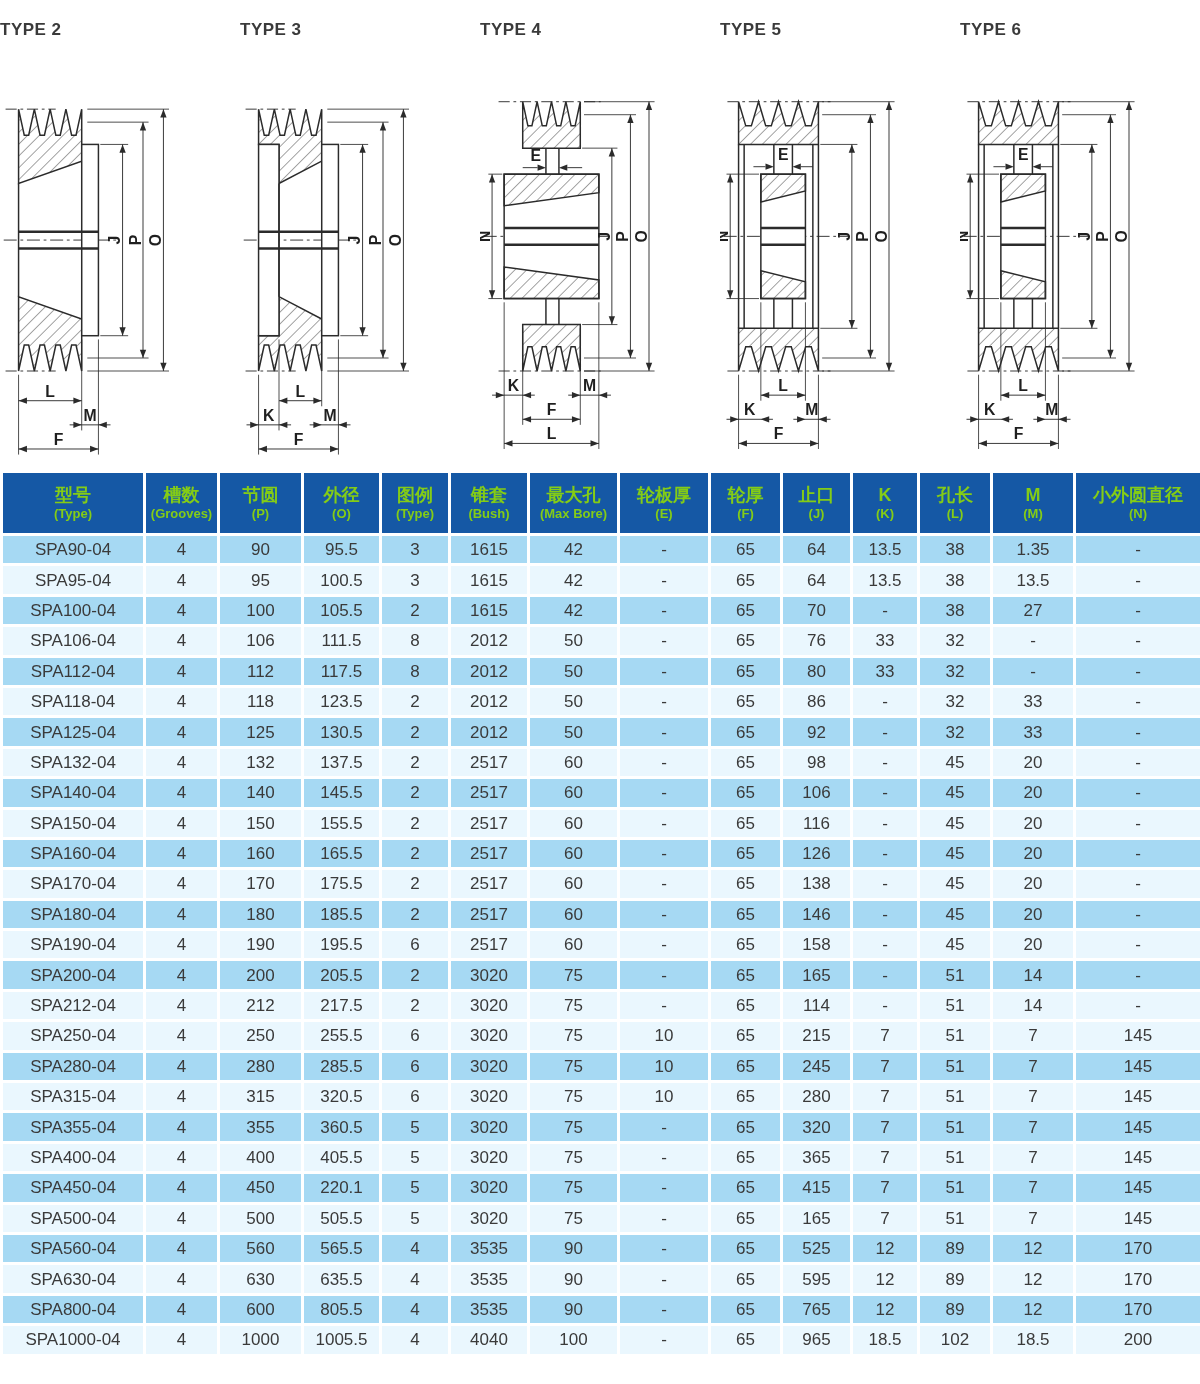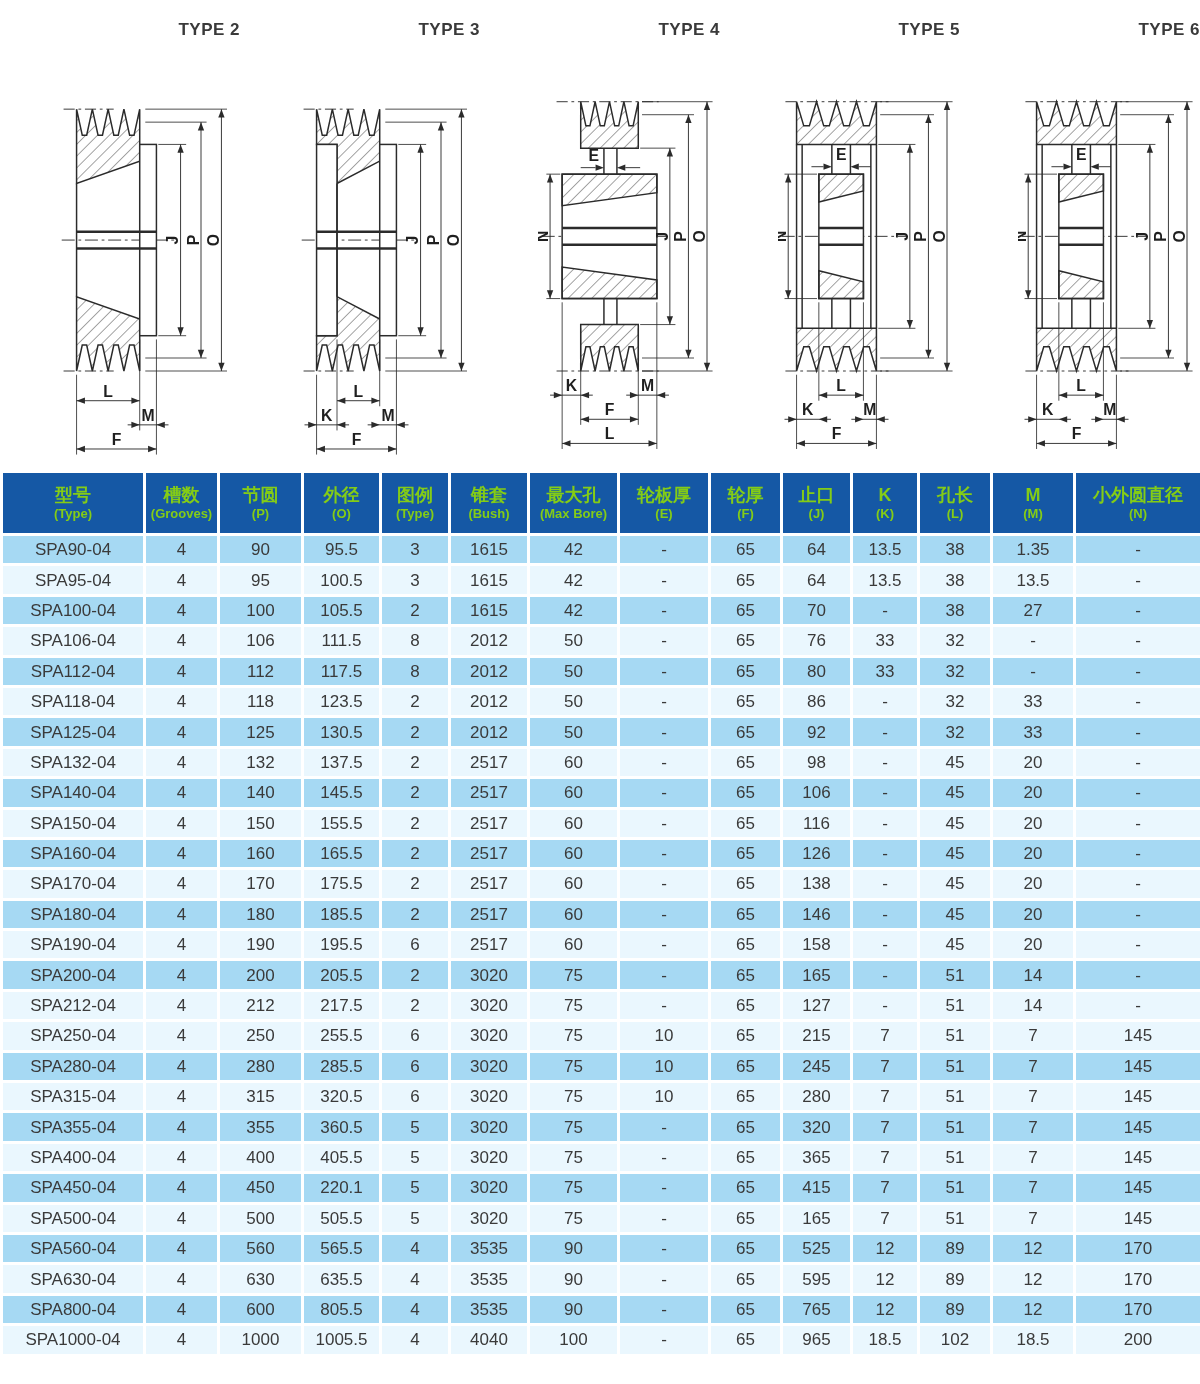--- a/index.html
+++ b/index.html
@@ -3,21 +3,21 @@
 <meta charset="utf-8">
 <style>
   :root{
     --header-bg:#1558A5; --row-alt:#A6D9F3; --row-base:#EAF7FE;
     --grid:#FFFFFF; --cell:#3A3A3A; --line:#2B2B2B;
   }
   html,body{margin:0;padding:0}
   body{width:1200px;height:1384px;background:#fff;overflow:hidden;
        font-family:"Liberation Sans",sans-serif}
   .diagrams{display:flex;width:1200px;height:470px}
-  .fig{width:240px;height:470px;display:flex;flex-direction:column;align-items:flex-end}
+  .fig{width:240px;height:470px;display:flex;flex-direction:column;align-items:flex-start}
   .fig-title{margin-top:20px;font-size:17px;font-weight:bold;color:#3a3a3a;letter-spacing:.5px}
   .fig svg{margin-top:4px;display:block}
   .dl{font:600 17px "Liberation Sans",sans-serif;fill:#1f1f1f}
   table.spec{border-collapse:collapse;table-layout:fixed;width:1200px}
   .spec th,.spec td{border:3px solid var(--grid);text-align:center;vertical-align:middle;overflow:hidden}
   .spec th{background:var(--header-bg);color:#84cc16;height:58px;padding:1px 0;font-weight:bold}
   .spec th .zh{font-size:18px;line-height:1.3}
   .spec th .en{font-size:13px;font-weight:bold;line-height:1.15}
   .spec td{height:27.4px;font-size:17px;color:var(--cell);padding:0;line-height:1}
   tr.alt td{background:var(--row-alt)}
@@ -670,21 +670,21 @@
       <tr class="base">
         <td>SPA212-04</td>
         <td>4</td>
         <td>212</td>
         <td>217.5</td>
         <td>2</td>
         <td>3020</td>
         <td>75</td>
         <td>-</td>
         <td>65</td>
-        <td>127</td>
+        <td>114</td>
         <td>-</td>
         <td>51</td>
         <td>14</td>
         <td>-</td>
       </tr>
       <tr class="base">
         <td>SPA250-04</td>
         <td>4</td>
         <td>250</td>
         <td>255.5</td>

